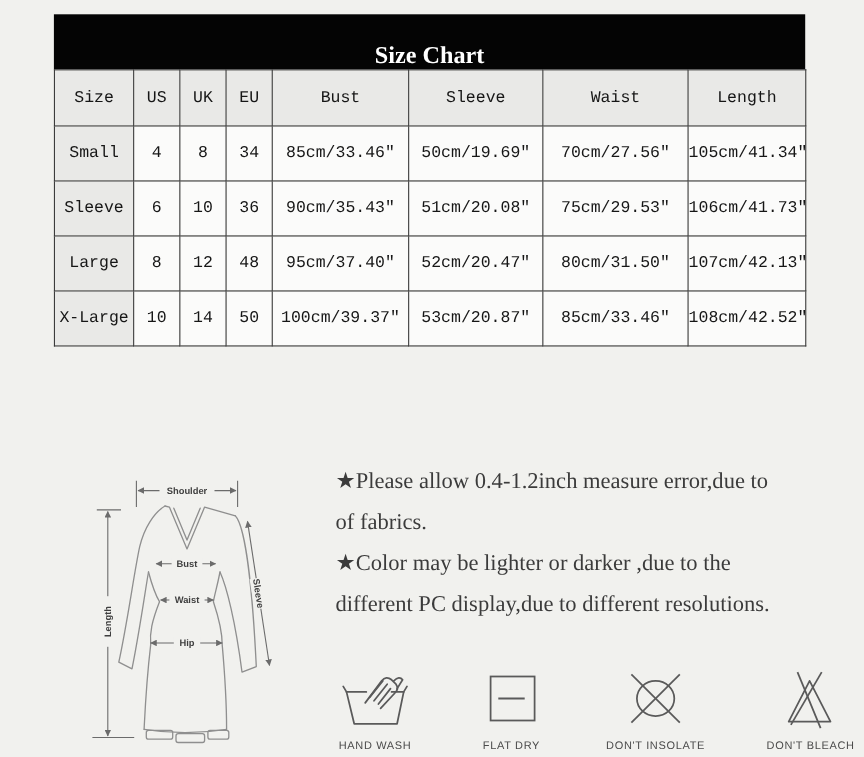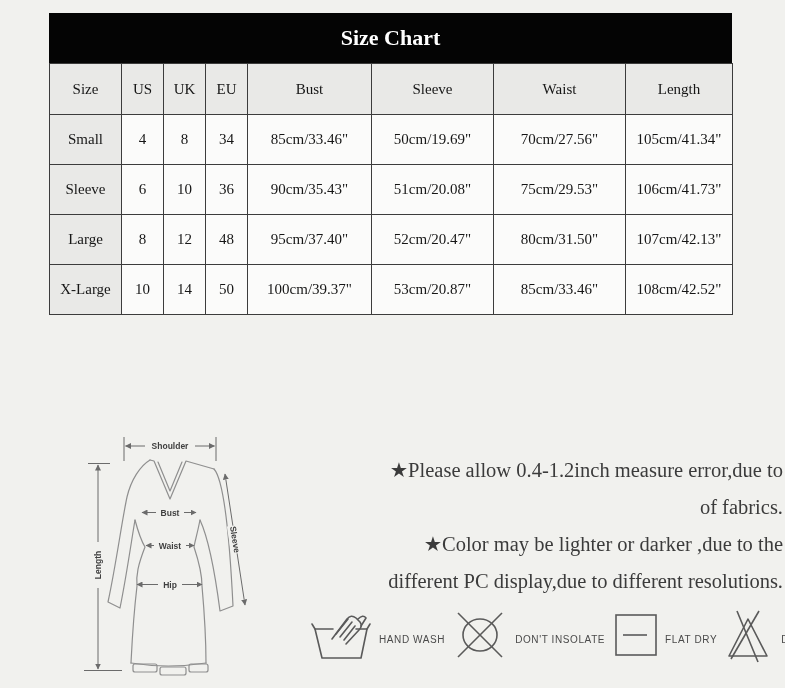--- a/index.html
+++ b/index.html
@@ -7,40 +7,40 @@
     --cell-head:#e9e9e7; --cell:#fbfbfa; --border:#3c3c3c;
     --ink:#161616; --note:#3b3b3b; --line:#8f8f8f; --icon:#5a5a5a;
   }
   *{margin:0;padding:0;box-sizing:border-box;}
   html,body{width:785px;height:688px;}
   body{position:relative;background:var(--bg);overflow:hidden;
        font-family:"Liberation Serif",serif;color:var(--ink);}
 
   .chart-title{position:absolute;left:49px;top:13px;width:683px;height:50px;
     background:var(--title-bg);color:var(--title-fg);
-    display:flex;align-items:center;justify-content:center;
+    display:flex;align-items:flex-end;justify-content:center;
     font-size:22px;font-weight:bold;}
 
   table.size-table{position:absolute;left:49px;top:63px;width:683px;
     border-collapse:collapse;table-layout:fixed;font-size:15px;}
   .size-table th,.size-table td{border:1px solid var(--border);height:50px;
     text-align:center;vertical-align:middle;background:var(--cell);
-    font-weight:normal;overflow:hidden;}
+    font-weight:normal;overflow:hidden;font-family:Liberation Mono, monospace;}
   .size-table thead th{background:var(--cell-head);height:51px;}
   .size-table td.rowhead{background:var(--cell-head);}
 
   .diagram{position:absolute;left:76px;top:425px;}
 
-  .notes{position:absolute;left:305px;top:452px;width:478px;
-    font-size:20.5px;color:var(--note);text-align:right;}
+  .notes{position:absolute;left:305px;top:420px;width:478px;
+    font-size:20.5px;color:var(--note);}
   .note-line{line-height:37px;white-space:nowrap;}
 
   .care-row{position:absolute;left:303px;top:606px;width:474px;
     display:flex;justify-content:space-between;}
-  .care-item{display:flex;flex-direction:row;align-items:center;}
+  .care-item{display:flex;flex-direction:column;align-items:center;}
   .care-item .ic{height:58px;display:flex;align-items:flex-end;}
   .care-label{margin-top:9px;font-family:"Liberation Sans",sans-serif;
     font-size:10px;letter-spacing:.6px;color:#4a4a4a;white-space:nowrap;}
 
   .dlabel{font-family:"Liberation Sans",sans-serif;font-size:8.5px;
     font-weight:bold;fill:#3f3f3f;}
 </style>
 </head>
 <body>
 
@@ -182,39 +182,39 @@
         <path d="M12,23 L30,23 M53,23 L64,23"></path>
         <path d="M29,33 L44,13 Q48,8 53,12 L57,16 Q60,20 56,24 L43,38"></path>
         <path d="M33,28 L45,13 M37,31 L49,16 M41,34 L52,20"></path>
         <path d="M55,13 Q60,8 63,12 L58,20"></path>
       </svg>
     </span>
     <span class="care-label">HAND WASH</span>
   </div>
   <div class="care-item">
     <span class="ic">
+      <svg width="60" height="58" viewBox="0 0 60 58" fill="none" stroke="#5a5a5a" stroke-width="1.6">
+        <rect x="11" y="9" width="40" height="40"></rect>
+        <line x1="18" y1="29" x2="42" y2="29"></line>
+      </svg>
+    </span>
+    <span class="care-label">FLAT  DRY</span>
+  </div>
+  <div class="care-item">
+    <span class="ic">
       <svg width="70" height="58" viewBox="0 0 70 58" fill="none" stroke="#5a5a5a" stroke-width="1.6">
         <ellipse cx="35" cy="29" rx="17" ry="16"></ellipse>
         <line x1="13" y1="7" x2="57" y2="51"></line>
         <line x1="57" y1="7" x2="13" y2="51"></line>
       </svg>
     </span>
     <span class="care-label">DON'T INSOLATE</span>
   </div>
   <div class="care-item">
     <span class="ic">
-      <svg width="60" height="58" viewBox="0 0 60 58" fill="none" stroke="#5a5a5a" stroke-width="1.6">
-        <rect x="11" y="9" width="40" height="40"></rect>
-        <line x1="18" y1="29" x2="42" y2="29"></line>
-      </svg>
-    </span>
-    <span class="care-label">FLAT  DRY</span>
-  </div>
-  <div class="care-item">
-    <span class="ic">
       <svg width="64" height="58" viewBox="0 0 64 58" fill="none" stroke="#5a5a5a" stroke-width="1.6" stroke-linejoin="round">
         <path d="M31,13 L12,50 L50,50 Z"></path>
         <line x1="20" y1="5" x2="41" y2="56"></line>
         <line x1="42" y1="5" x2="14" y2="53"></line>
       </svg>
     </span>
     <span class="care-label">DON'T BLEACH</span>
   </div>
 </div>
 

